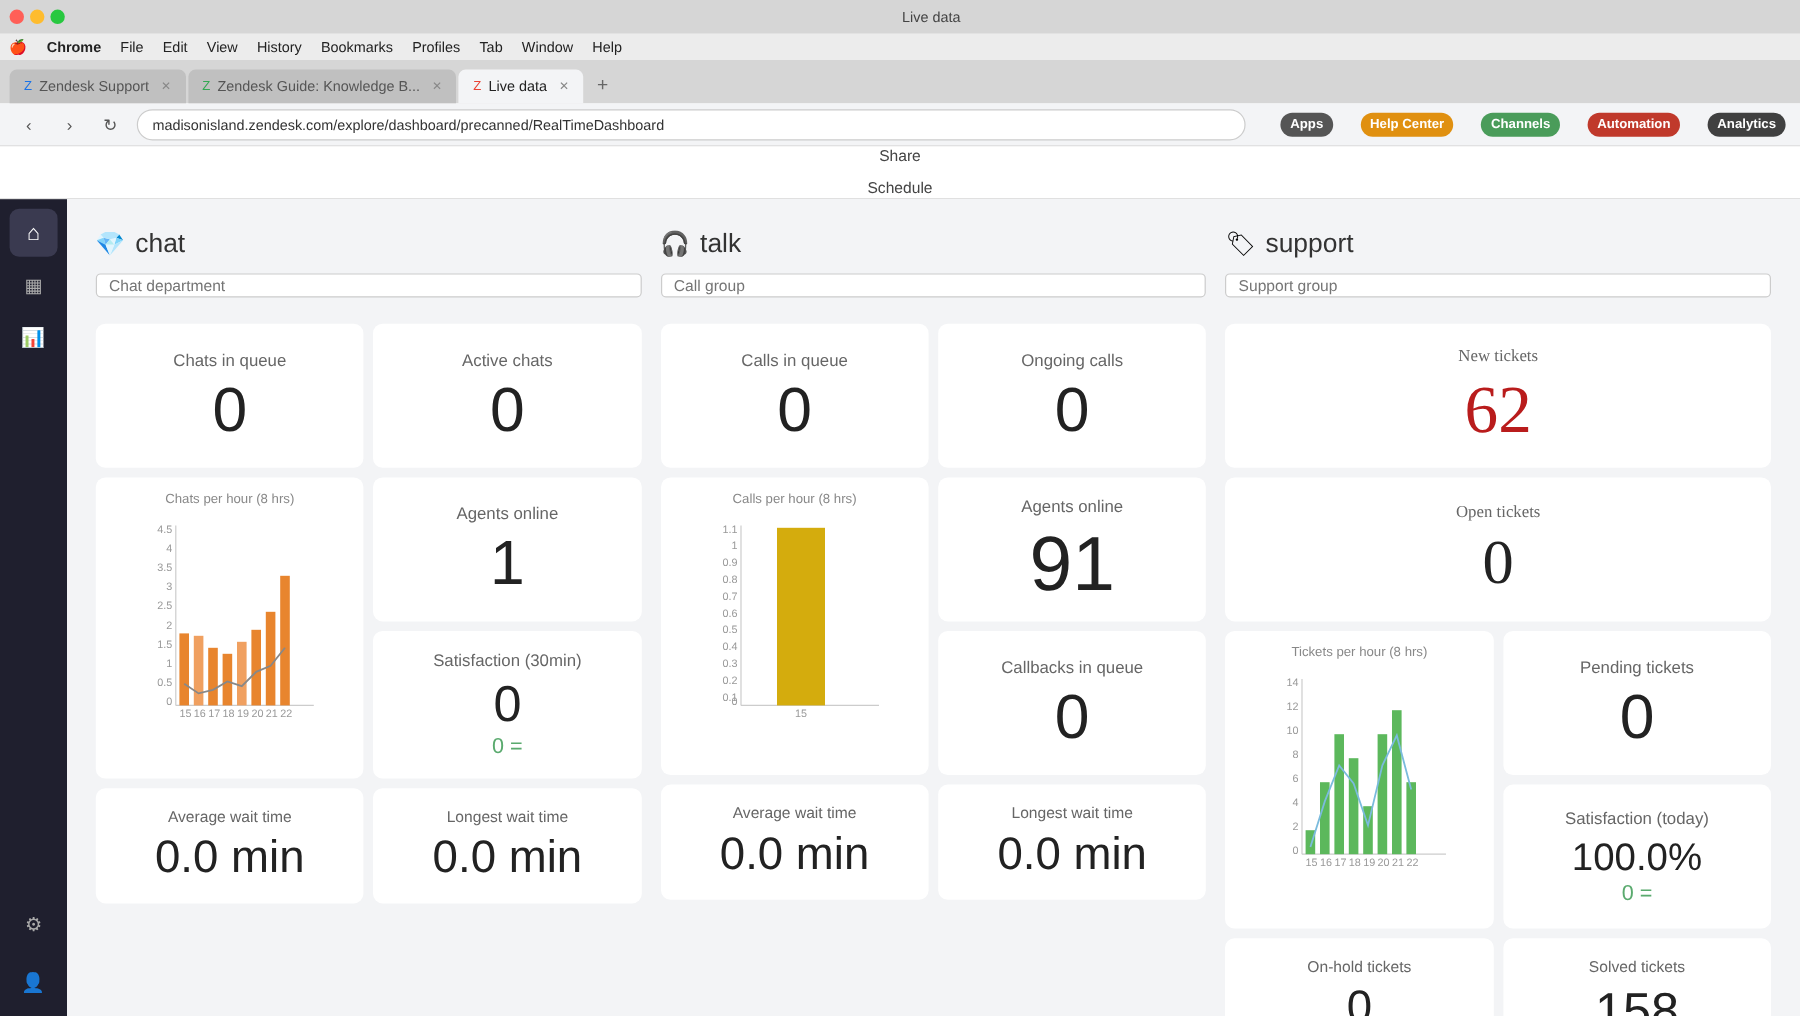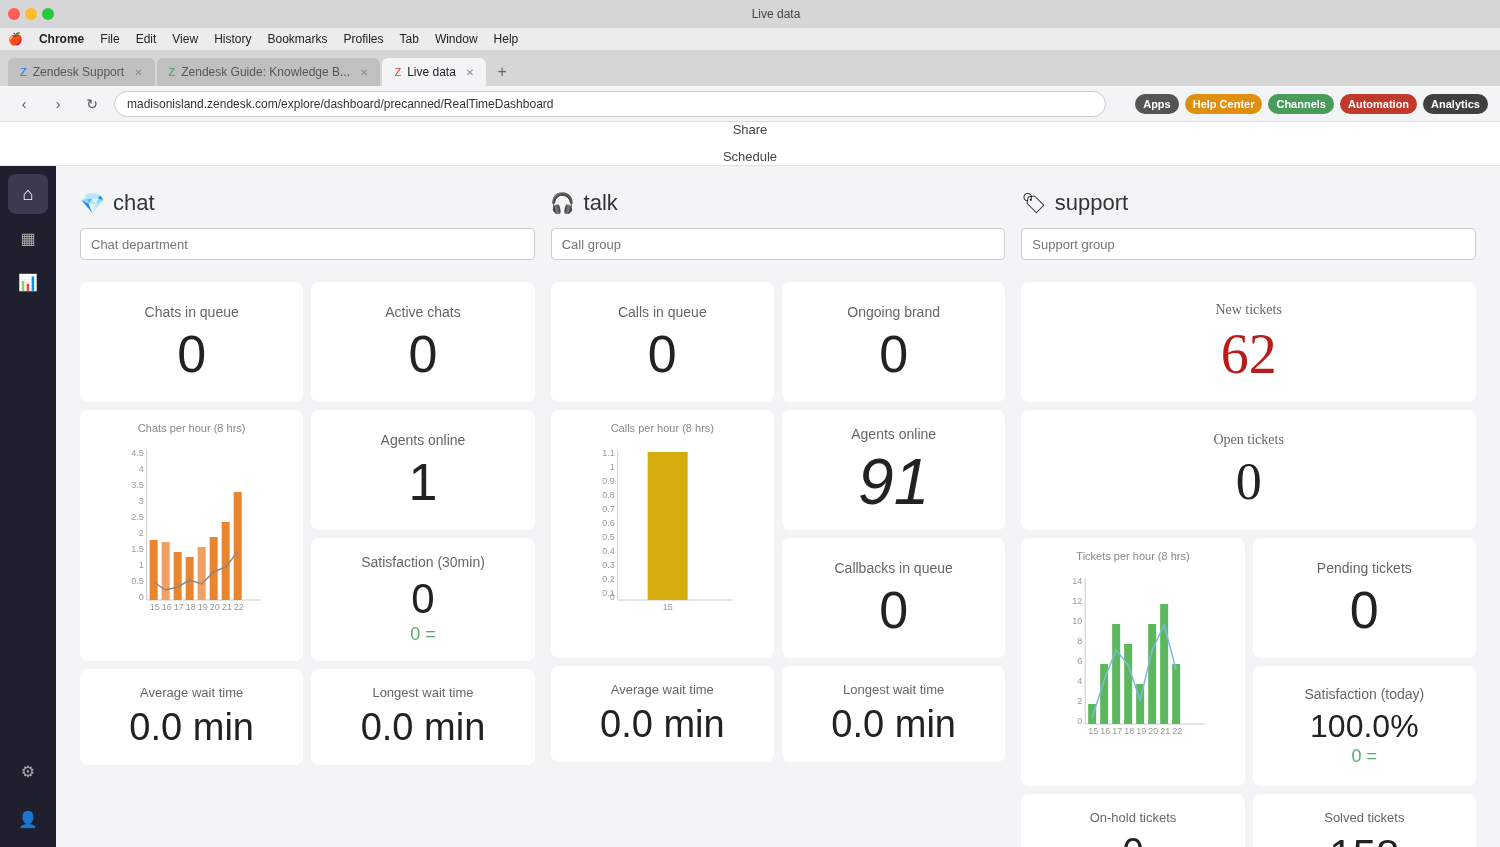--- a/index.html
+++ b/index.html
@@ -22,21 +22,21 @@
     .tab { height: 28px; border-radius: 6px 6px 0 0; display: flex; align-items: center; padding: 0 12px; font-size: 12px; gap: 6px; cursor: pointer; position: relative; }
     .tab.inactive { background: #c0c0c0; color: #555; }
     .tab.active { background: #f3f4f6; color: #222; }
     .tab-close { font-size: 10px; color: #888; margin-left: 4px; cursor: pointer; }
     .tab-new { width: 28px; height: 28px; display: flex; align-items: center; justify-content: center; font-size: 16px; color: #666; cursor: pointer; margin-bottom: 0; }
 
     
     .address-bar { background: #f3f4f6; height: 36px; display: flex; align-items: center; padding: 0 12px; gap: 10px; border-bottom: 1px solid #ddd; }
     .nav-btn { width: 24px; height: 24px; border-radius: 50%; display: flex; align-items: center; justify-content: center; cursor: pointer; color: #555; font-size: 14px; }
     .url-bar { flex: 1; background: #fff; border: 1px solid #ccc; border-radius: 16px; height: 26px; display: flex; align-items: center; padding: 0 12px; font-size: 12px; color: #333; }
-    .url-actions { display: flex; gap: 6px; align-items: flex-start; margin-left: 19px; }
+    .url-actions { display: flex; gap: 23px; align-items: flex-start; margin-left: 19px; }
 
     
     .toolbar { background: #fff; height: 44px; display: flex; align-items: center; padding: 0 16px; gap: 12px; border-bottom: 1px solid #e0e0e0; flex-direction: column; }
     .toolbar-btn { height: 30px; padding: 0 14px; border: none; background: transparent; cursor: pointer; font-size: 13px; color: #444; border-radius: 4px; display: flex; align-items: center; gap: 4px; }
     .toolbar-right { margin-left: auto; display: flex; gap: 8px; }
     .toolbar-icon-btn { width: 32px; height: 32px; border: none; background: transparent; cursor: pointer; display: flex; align-items: center; justify-content: center; color: #666; border-radius: 4px; }
 
     
     .app-body { display: flex; height: calc(847px - 28px - 22px - 36px - 36px - 44px); }
 
@@ -46,25 +46,25 @@
     .sidebar-item.active { background: #3a3a50; color: #fff; }
     .sidebar-bottom { margin-top: auto; }
 
     
     .main-content { flex: 1; overflow-y: auto; padding: 16px; background: #f3f4f6; }
 
     
     .section-header { display: flex; gap: 8px; align-items: center; margin-bottom: 12px; }
     .section-icon { font-size: 20px; }
     .section-title { font-size: 22px; color: #333; font-weight: 400; }
-    .filter-input { width: 100%; height: 32px; border: 1px solid #ccc; border-radius: 4px; padding: 0 10px; font-size: 13px; color: #555; background: #fff; margin-bottom: 10px; }
+    .filter-input { width: 100%; height: 20px; border: 1px solid #ccc; border-radius: 4px; padding: 0 10px; font-size: 13px; color: #555; background: #fff; margin-bottom: 10px; }
     .stat-card { background: #fff; border-radius: 8px; padding: 16px; display: flex; flex-direction: column; align-items: center; justify-content: center; min-height: 120px; }
     .stat-label { font-size: 14px; color: #666; margin-bottom: 8px; text-align: center; }
     .stat-value { font-size: 52px; font-weight: 300; color: #222; line-height: 1; }
-    .stat-value.large { font-size: 64px; font-style: italic; }
+    .stat-value.large { font-size: 64px; }
     .stat-value.green { color: #b91c1c; }
 
     
     .sat-sub { font-size: 18px; color: #5aaa6e; margin-top: 4px; }
 
     
     .chart-card { background: #fff; border-radius: 8px; padding: 12px; min-height: 220px; }
     .chart-title { font-size: 11px; color: #888; text-align: center; margin-bottom: 8px; }
     .mini-stat { background: #fff; border-radius: 8px; padding: 16px; display: flex; flex-direction: column; align-items: center; }
     .mini-stat-label { font-size: 13px; color: #666; margin-bottom: 6px; text-align: center; }
@@ -297,21 +297,21 @@
         </div>
 
         <div style="padding:0 8px 8px 8px; display:flex; flex-direction:column; gap:8px;">
 
           <div style="display:grid; grid-template-columns:1fr 1fr; gap:8px;">
             <div class="stat-card">
               <div class="stat-label">Calls in queue</div>
               <div class="stat-value">0</div>
             </div>
             <div class="stat-card">
-              <div class="stat-label">Ongoing brand</div>
+              <div class="stat-label">Ongoing calls</div>
               <div class="stat-value">0</div>
             </div>
           </div>
 
           <div style="display:grid; grid-template-columns:1fr 1fr; gap:8px;">
 
             <div class="chart-card" style="grid-row: span 2;">
               <div class="chart-title">Calls per hour (8 hrs)</div>
               <svg width="100%" height="170" viewBox="0 0 140 170">
 

